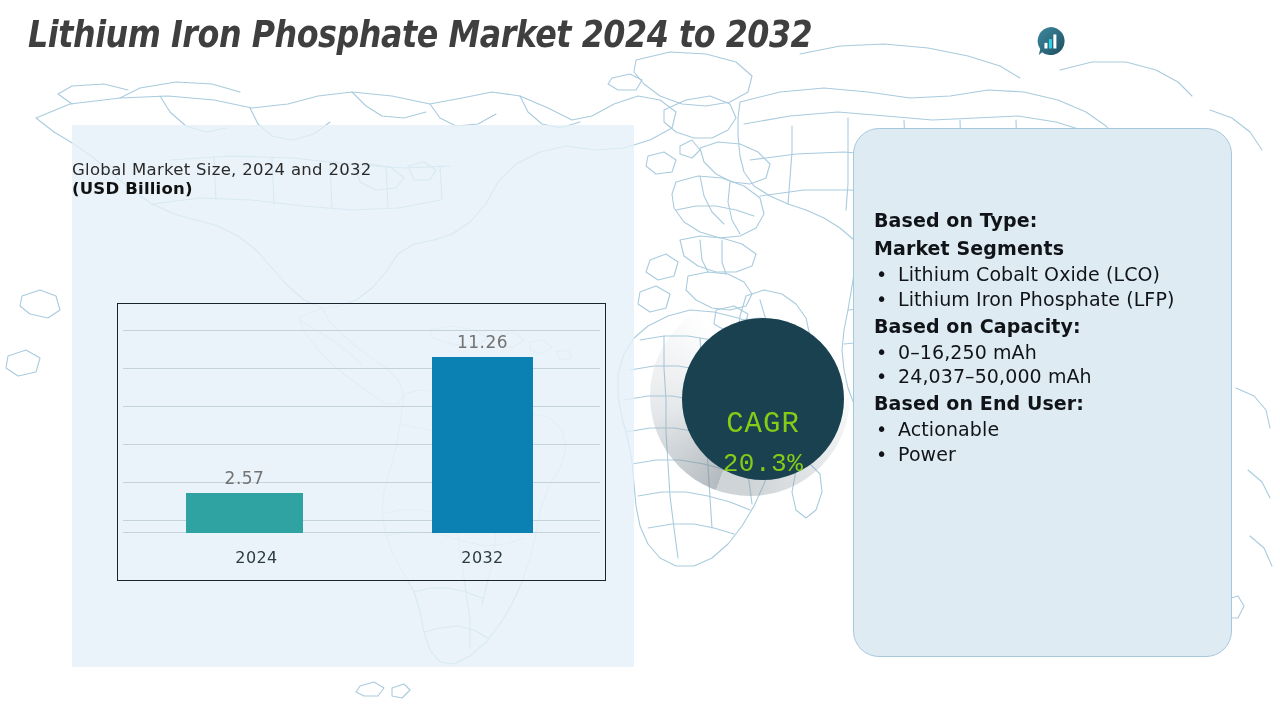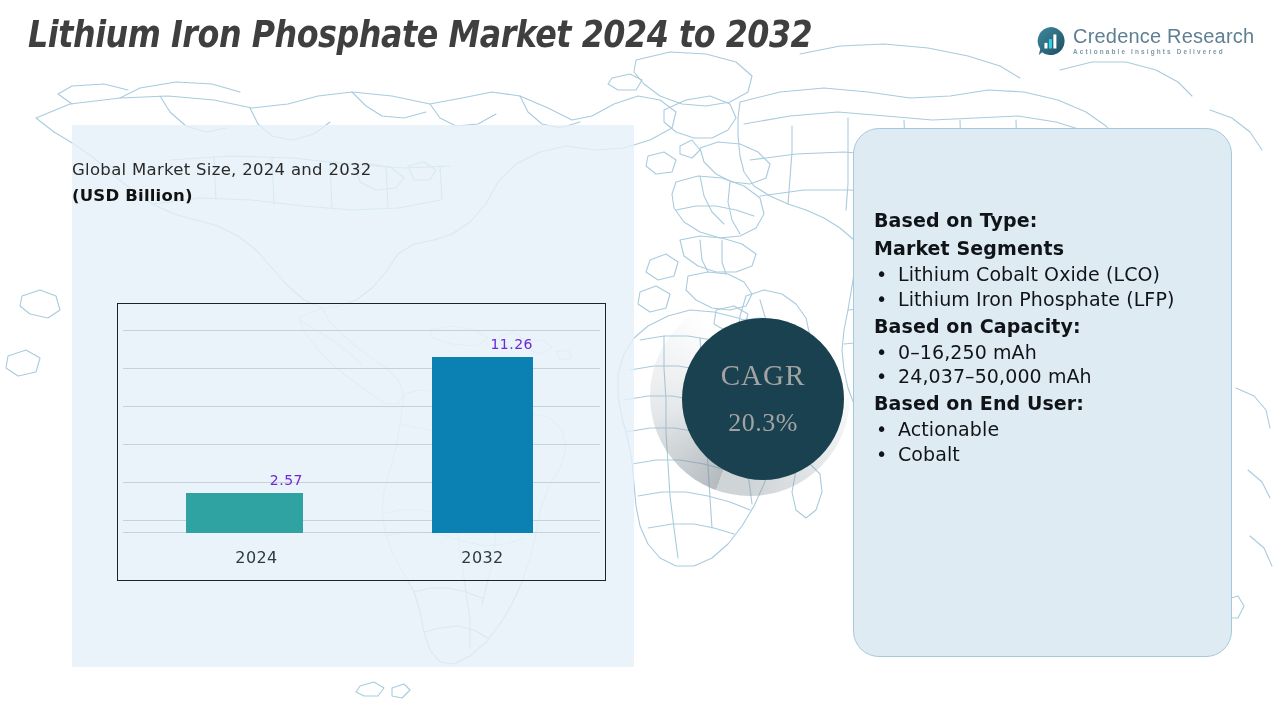--- a/index.html
+++ b/index.html
@@ -37,36 +37,36 @@
   #left-panel {
     position:absolute; left:72px; top:125px; width:562px; height:542px;
     background:rgba(228,240,248,0.80); z-index:2;
   }
   #chart-heading { position:absolute; left:72px; top:160px; width:562px; text-align:left; z-index:5; }
   #chart-heading .l1 {
     font-size:16.5px; color:#2a2a2a; letter-spacing:0.3px;
     font-family:"DejaVu Sans","Liberation Sans",sans-serif;
   }
   #chart-heading .l2 {
-    font-size:16.5px; color:#111; font-weight:bold; margin-top:7px; letter-spacing:0.2px;
+    font-size:16.5px; color:#111; font-weight:bold; letter-spacing:0.2px;
     font-family:"DejaVu Sans","Liberation Sans",sans-serif;
   }
 
   
   #chart-frame {
     position:absolute; left:117px; top:303px; width:489px; height:278px;
     border:1.6px solid #17262e; background:rgba(234,243,249,0.55); z-index:4;
   }
   #plot { position:absolute; left:0; top:0; right:0; bottom:0; }
   .gridline { position:absolute; left:5px; right:5px; height:1px; background:#c4d2da; }
   .bar { position:absolute; bottom:47px; }
   #bar-2024 { left:68px;  width:117px; height:84px;  background:#2fa3a2; }
   #bar-2032 { left:314px; width:101px; height:186px; background:#0a80b3; }
   .bar-value {
-    position:absolute; font-size:14px; color:#6d28d9; text-align:right;
+    position:absolute; font-size:17px; color:#737373; text-align:center;
     font-family:"DejaVu Sans","Liberation Sans",sans-serif; letter-spacing:0.5px;
   }
   #val-2024 { left:68px;  width:117px; bottom:136px; }
   #val-2032 { left:314px; width:101px; bottom:238px; }
   .cat-label {
     position:absolute; bottom:13px; font-size:16px; color:#2b3b44; text-align:center;
     font-family:"DejaVu Sans","Liberation Sans",sans-serif; letter-spacing:0.4px;
   }
   #cat-2024 { left:80px;  width:117px; }
   #cat-2032 { left:314px; width:101px; }
@@ -76,25 +76,25 @@
   #cagr-wrap { position:absolute; left:650px; top:296px; width:210px; height:210px; z-index:5; }
   #cagr-halo {
     position:absolute; left:0; top:0; width:200px; height:200px; border-radius:50%;
     background:conic-gradient(from 200deg, rgba(120,132,140,0.55) 0deg, rgba(170,180,188,0.30) 60deg,
                 rgba(255,255,255,0.02) 130deg, rgba(255,255,255,0) 240deg, rgba(140,152,160,0.42) 340deg);
     filter:blur(0.4px);
   }
   #cagr-circle {
     position:absolute; left:32px; top:22px; width:162px; height:162px; border-radius:50%;
     background:#1a4150; display:flex; flex-direction:column;
-    align-items:center; justify-content:center; color:#a3a3a3;
-    font-family:Liberation Serif, serif;
+    align-items:center; justify-content:flex-end; color:#84cc16;
+    font-family:Liberation Mono, monospace;
   }
   #cagr-label { font-size:29px; letter-spacing:1px; line-height:1.05; }
-  #cagr-value { font-size:26px; letter-spacing:0.5px; line-height:1.15; margin-top:18px; }
+  #cagr-value { font-size:26px; letter-spacing:0.5px; line-height:1.15; margin-top:10px; }
 
   
   #right-panel {
     position:absolute; left:853px; top:128px; width:379px; height:529px;
     background:#dfebf3; border:1.4px solid #a7c9dc; border-radius:26px; z-index:2;
   }
   #segments {
     position:absolute; left:874px; top:206px; width:350px; z-index:5;
     font-family:"DejaVu Sans","Liberation Sans",sans-serif; color:#101418;
   }
@@ -284,24 +284,20 @@
         <linearGradient id="lgmark" x1="0" y1="0" x2="1" y2="1">
           <stop offset="0" stop-color="#3d8ba0"></stop>
           <stop offset="1" stop-color="#1f4c60"></stop>
         </linearGradient>
       </defs>
       <path d="M32 2 A30 30 0 1 1 13 56 L6 62 L9 49 A30 30 0 0 1 32 2 Z" fill="url(#lgmark)"></path>
       <rect x="18" y="36" width="6.5" height="12" fill="#ffffff"></rect>
       <rect x="27.5" y="28" width="6.5" height="20" fill="#2fd3e8"></rect>
       <rect x="37" y="18" width="6.5" height="30" fill="#ffffff"></rect>
     </svg>
-    <div id="logo-text">
-      <div id="logo-name">Credence Research</div>
-      <div id="logo-tag">Actionable Insights Delivered</div>
-    </div>
   </div>
 
   <div id="left-panel"></div>
 
   <div id="chart-heading">
     <div class="l1">Global Market Size, 2024 and 2032</div>
     <div class="l2">(USD Billion)</div>
   </div>
 
   <div id="chart-frame">
@@ -358,17 +354,17 @@
       <span class="seg-text"> 24,037–50,000 mAh</span>
     </div>
 
     <div class="seg-head">Based on End User:</div>
     <div class="seg-item">
       <span class="seg-bullet">•</span>
       <span class="seg-text">Actionable</span>
     </div>
     <div class="seg-item">
       <span class="seg-bullet">•</span>
-      <span class="seg-text">Cobalt</span>
+      <span class="seg-text">Power</span>
     </div>
   </div>
 
 </div>
 
 </body></html>

